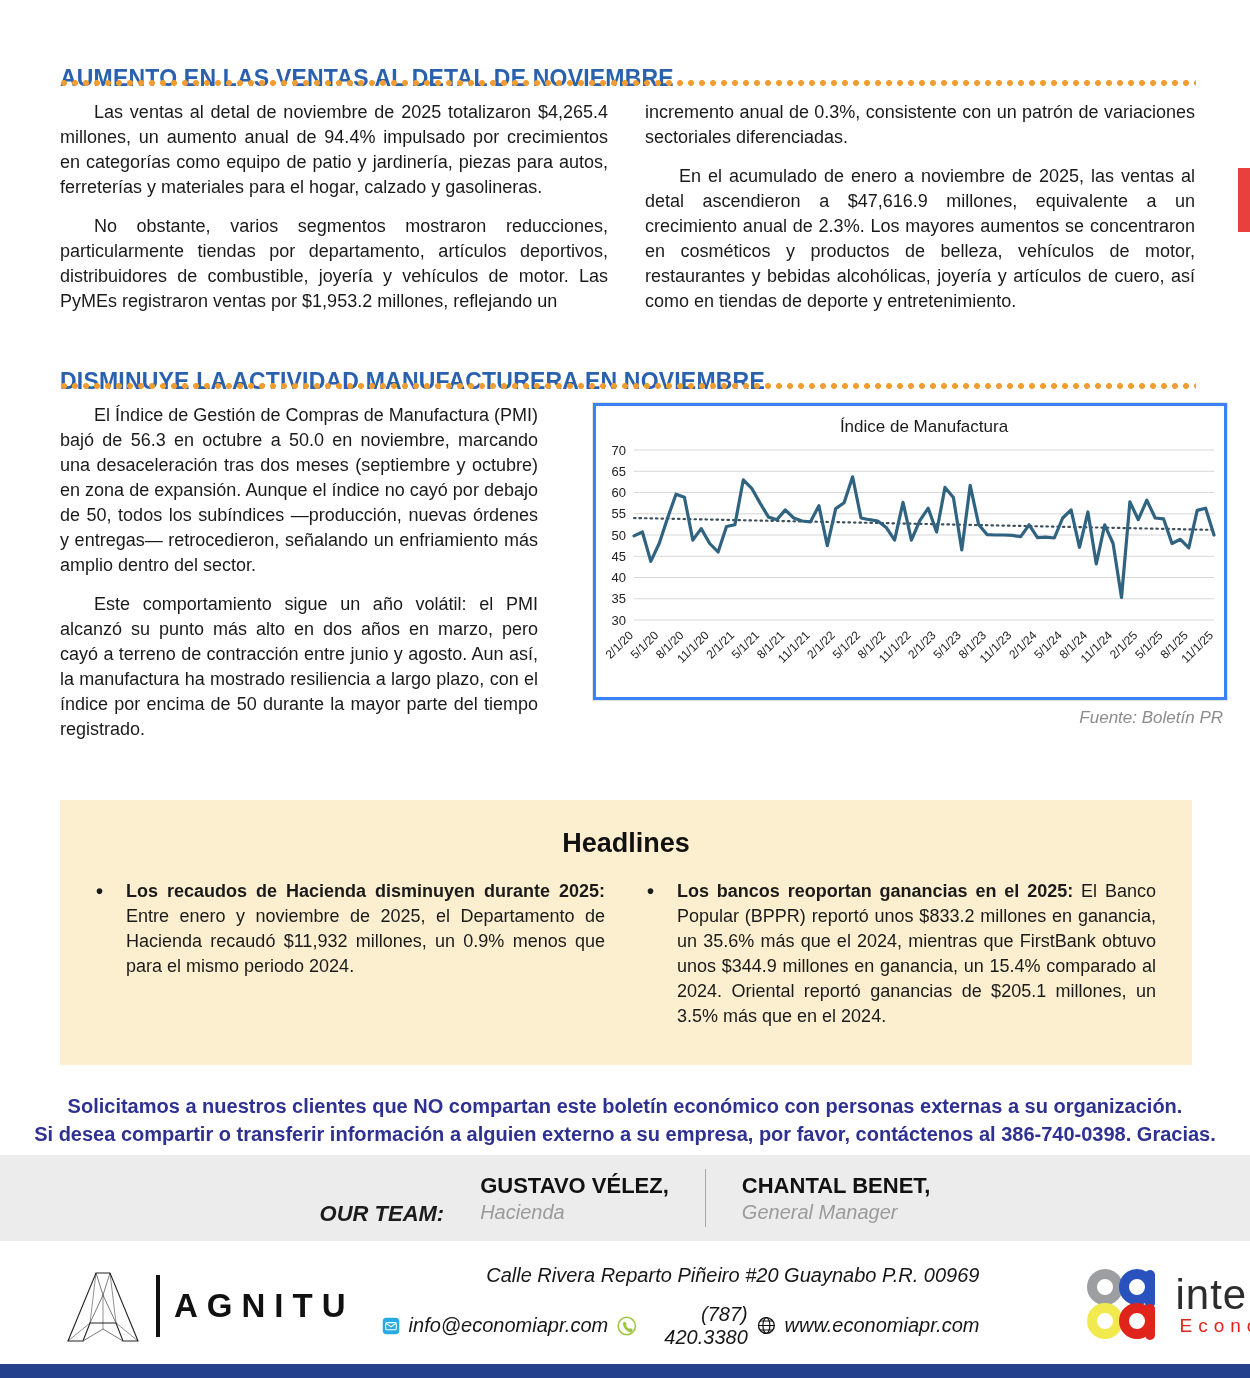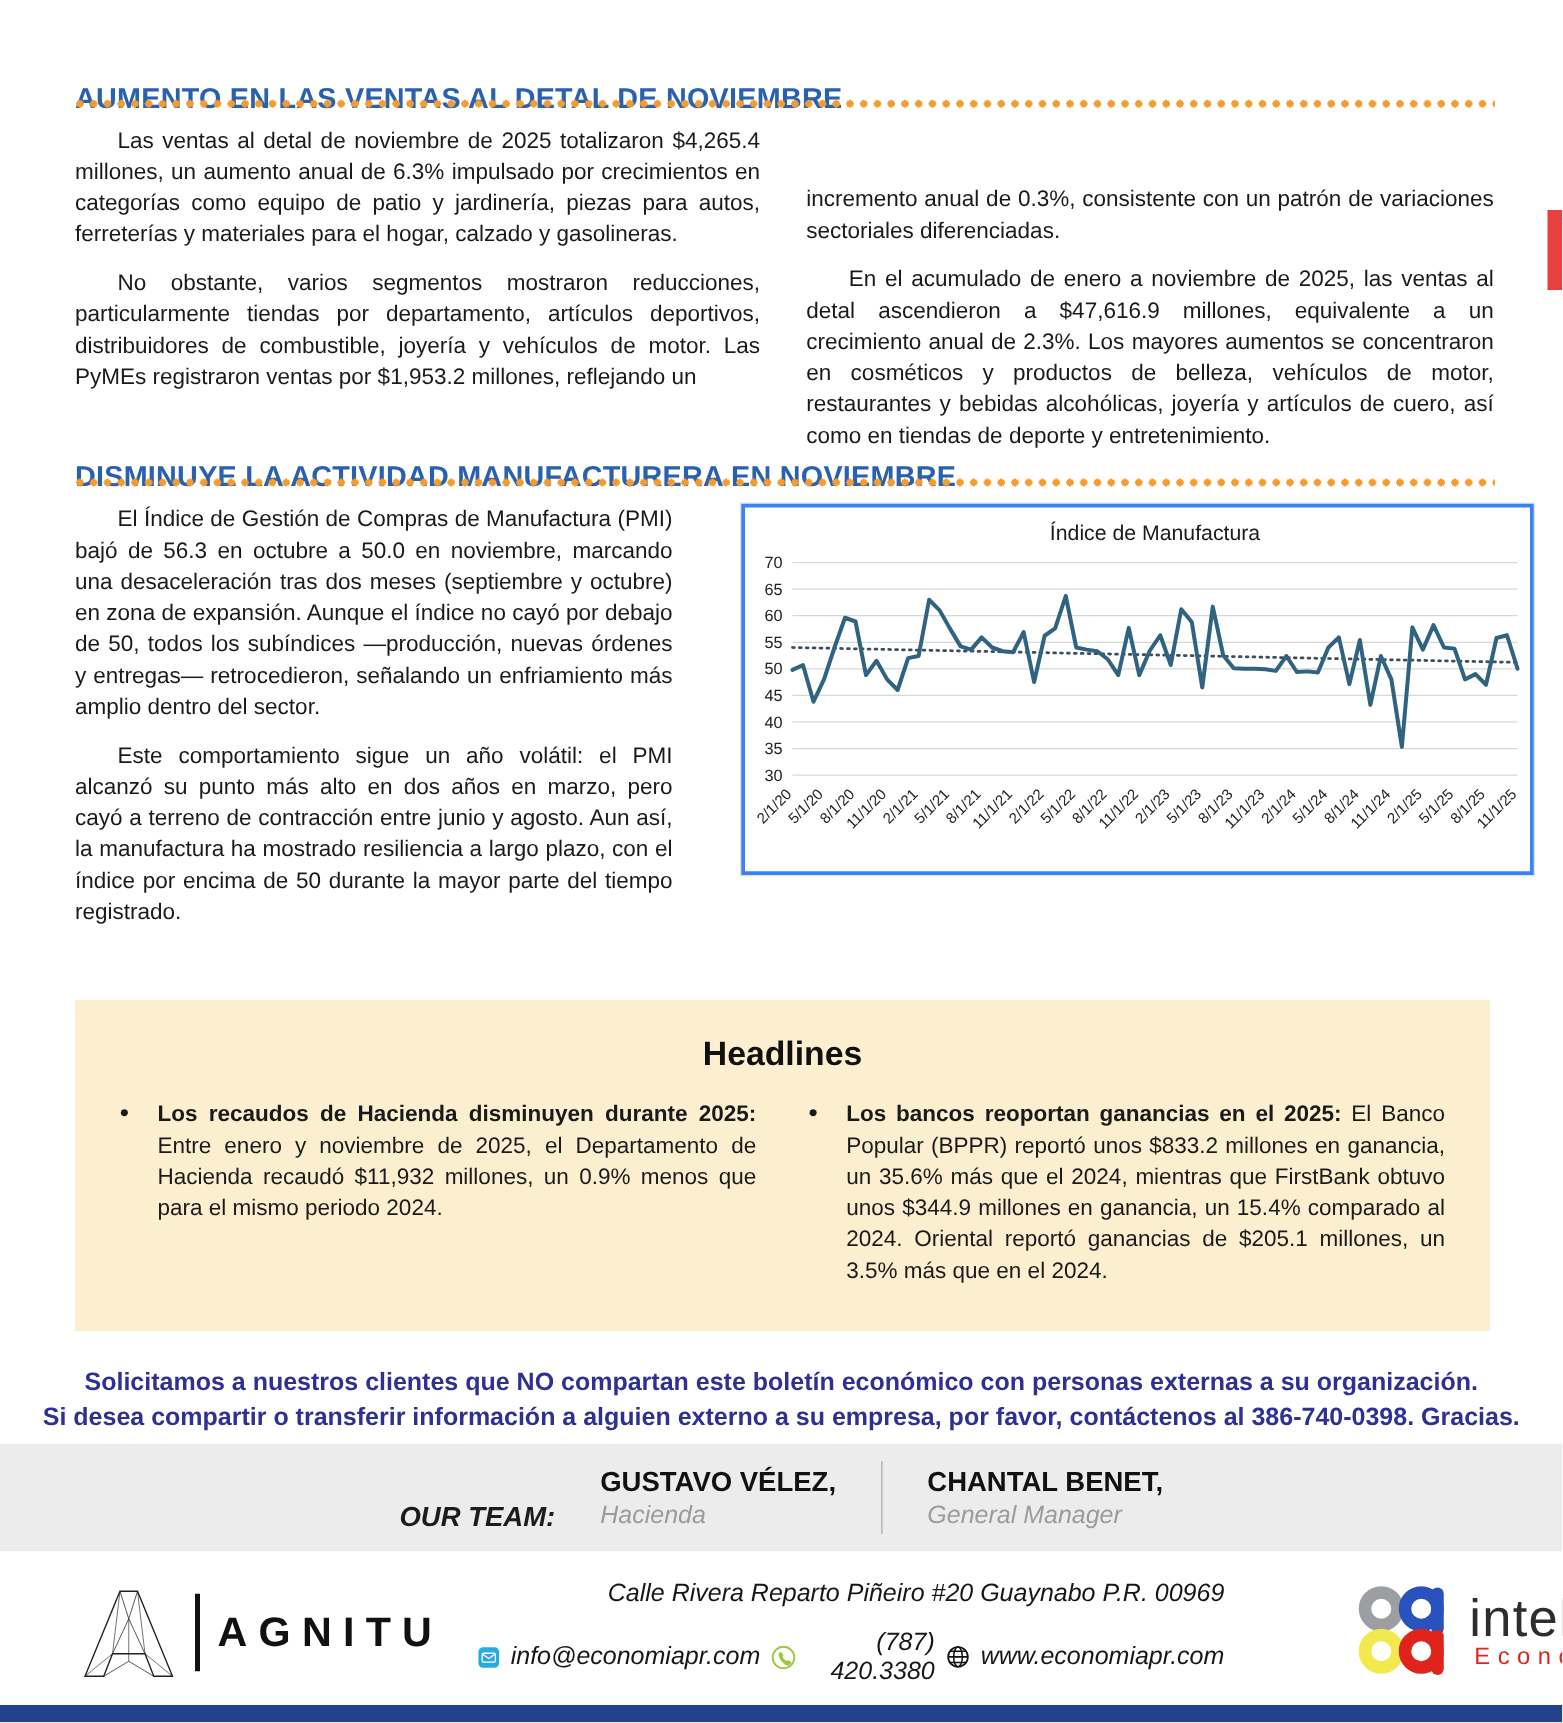--- a/index.html
+++ b/index.html
@@ -8,21 +8,21 @@
   
   .sec-title{position:absolute;left:60px;width:1135px;font-size:23px;font-weight:bold;
              letter-spacing:.2px;color:var(--title-blue);}
   .dots{position:absolute;left:60px;width:1136px;height:8px;
         background-image:radial-gradient(circle 3px at 4px 4px, var(--dots-orange) 95%, transparent);
         background-size:11px 8px;background-repeat:repeat-x;}
   
   .cols{position:absolute;left:60px;display:flex;gap:37px;}
   .col p{margin:0 0 14px 0;font-size:18px;line-height:25px;text-align:justify;text-indent:34px;}
   .col p.cont{text-indent:0;}
-  .col1a{width:548px;} .col2a{width:550px;margin-top:47px;}
+  .col1a{width:548px;} .col2a{width:550px;}
   .col1b{width:478px;margin-right:27px;}
   
   .chart-wrap{width:630px;}
   .chart-box{width:628px;height:291px;background:#fff;border:3px solid #3b82f6;box-shadow:0 0 0 1px #e3e3e3;}
   svg text{font-family:"Liberation Sans",sans-serif;}
   .chart-src{margin-top:8px;text-align:right;font-style:italic;font-size:17px;color:#8c8c8c;}
   
   .hl-box{position:absolute;left:60px;top:800px;width:1132px;height:265px;
           background:var(--headlines-bg);box-sizing:border-box;padding:24px 36px 0 36px;}
   .hl-title{text-align:center;font-size:27px;font-weight:bold;margin:4px 0 20px 0;color:#111;}
@@ -63,21 +63,21 @@
 
 <div class="page">
 
   <div class="red-tab"></div>
 
   <h1 class="sec-title" style="top:50px;">AUMENTO EN LAS VENTAS AL DETAL DE NOVIEMBRE</h1>
   <div class="dots" style="top:79px;"></div>
 
   <div class="cols" style="top:100px;">
     <div class="col col1a">
-      <p>Las ventas al detal de noviembre de 2025 totalizaron $4,265.4 millones, un aumento anual de 6.3% impulsado por crecimientos en categorías como equipo de patio y jardinería, piezas para autos, ferreterías y materiales para el hogar, calzado y gasolineras.</p>
+      <p>Las ventas al detal de noviembre de 2025 totalizaron $4,265.4 millones, un aumento anual de 94.4% impulsado por crecimientos en categorías como equipo de patio y jardinería, piezas para autos, ferreterías y materiales para el hogar, calzado y gasolineras.</p>
       <p>No obstante, varios segmentos mostraron reducciones, particularmente tiendas por departamento, artículos deportivos, distribuidores de combustible, joyería y vehículos de motor. Las PyMEs registraron ventas por $1,953.2 millones, reflejando un</p>
     </div>
     <div class="col col2a">
       <p class="cont">incremento anual de 0.3%, consistente con un patrón de variaciones sectoriales diferenciadas.</p>
       <p>En el acumulado de enero a noviembre de 2025, las ventas al detal ascendieron a $47,616.9 millones, equivalente a un crecimiento anual de 2.3%. Los mayores aumentos se concentraron en cosméticos y productos de belleza, vehículos de motor, restaurantes y bebidas alcohólicas, joyería y artículos de cuero, así como en tiendas de deporte y entretenimiento.</p>
     </div>
   </div>
 
   <h1 class="sec-title" style="top:353px;">DISMINUYE LA ACTIVIDAD MANUFACTURERA EN NOVIEMBRE</h1>
   <div class="dots" style="top:382px;"></div>
@@ -130,20 +130,21 @@
             <text transform="rotate(-45 491.9 230)" x="491.9" y="230" text-anchor="end" font-size="12" fill="#222">8/1/24</text>
             <text transform="rotate(-45 517.1 230)" x="517.1" y="230" text-anchor="end" font-size="12" fill="#222">11/1/24</text>
             <text transform="rotate(-45 542.3 230)" x="542.3" y="230" text-anchor="end" font-size="12" fill="#222">2/1/25</text>
             <text transform="rotate(-45 567.6 230)" x="567.6" y="230" text-anchor="end" font-size="12" fill="#222">5/1/25</text>
             <text transform="rotate(-45 592.8 230)" x="592.8" y="230" text-anchor="end" font-size="12" fill="#222">8/1/25</text>
             <text transform="rotate(-45 618.0 230)" x="618.0" y="230" text-anchor="end" font-size="12" fill="#222">11/1/25</text>
             <line x1="38" y1="112" x2="618" y2="123.89999999999999" stroke="#3c4e5a" stroke-width="2.2" stroke-dasharray="1.5 4" stroke-linecap="round"></line>
             <polyline points="38.0,129.9 46.4,126.0 54.8,155.4 63.2,137.5 71.6,112.0 80.0,88.2 88.4,91.2 96.8,134.1 105.2,122.6 113.7,137.5 122.1,146.0 130.5,120.5 138.9,118.8 147.3,73.8 155.7,82.3 164.1,97.1 172.5,111.1 180.9,113.7 189.3,103.9 197.7,112.0 206.1,115.0 214.5,115.8 222.9,99.7 231.3,139.6 239.7,102.6 248.1,96.7 256.6,70.8 265.0,112.0 273.4,113.7 281.8,115.0 290.2,121.4 298.6,134.1 307.0,96.3 315.4,134.1 323.8,114.6 332.2,102.2 340.6,126.0 349.0,81.4 357.4,91.6 365.8,143.9 374.2,79.3 382.6,118.4 391.0,128.6 399.4,129.0 407.9,129.0 416.3,129.4 424.7,130.7 433.1,118.8 441.5,131.6 449.9,131.1 458.3,132.0 466.7,112.0 475.1,103.9 483.5,141.3 491.9,106.0 500.3,157.9 508.7,118.8 517.1,137.5 525.5,191.5 533.9,95.9 542.3,113.7 550.8,94.1 559.2,112.0 567.6,112.9 576.0,137.5 584.4,133.3 592.8,141.8 601.2,104.4 609.6,102.2 618.0,129.0" fill="none" stroke="#2f6380" stroke-width="3.2" stroke-linejoin="round" stroke-linecap="round"></polyline>
           </svg>
       </div>
+      <div class="chart-src">Fuente: Boletín PR</div>
     </div>
   </div>
 
   <div class="hl-box">
     <div class="hl-title">Headlines</div>
     <div class="hl-cols">
       <div class="hl-col">
         <div class="hl-item">
           <span class="hl-bullet">•</span>
           <p class="hl-text"><b>Los recaudos de Hacienda disminuyen durante 2025:</b>

